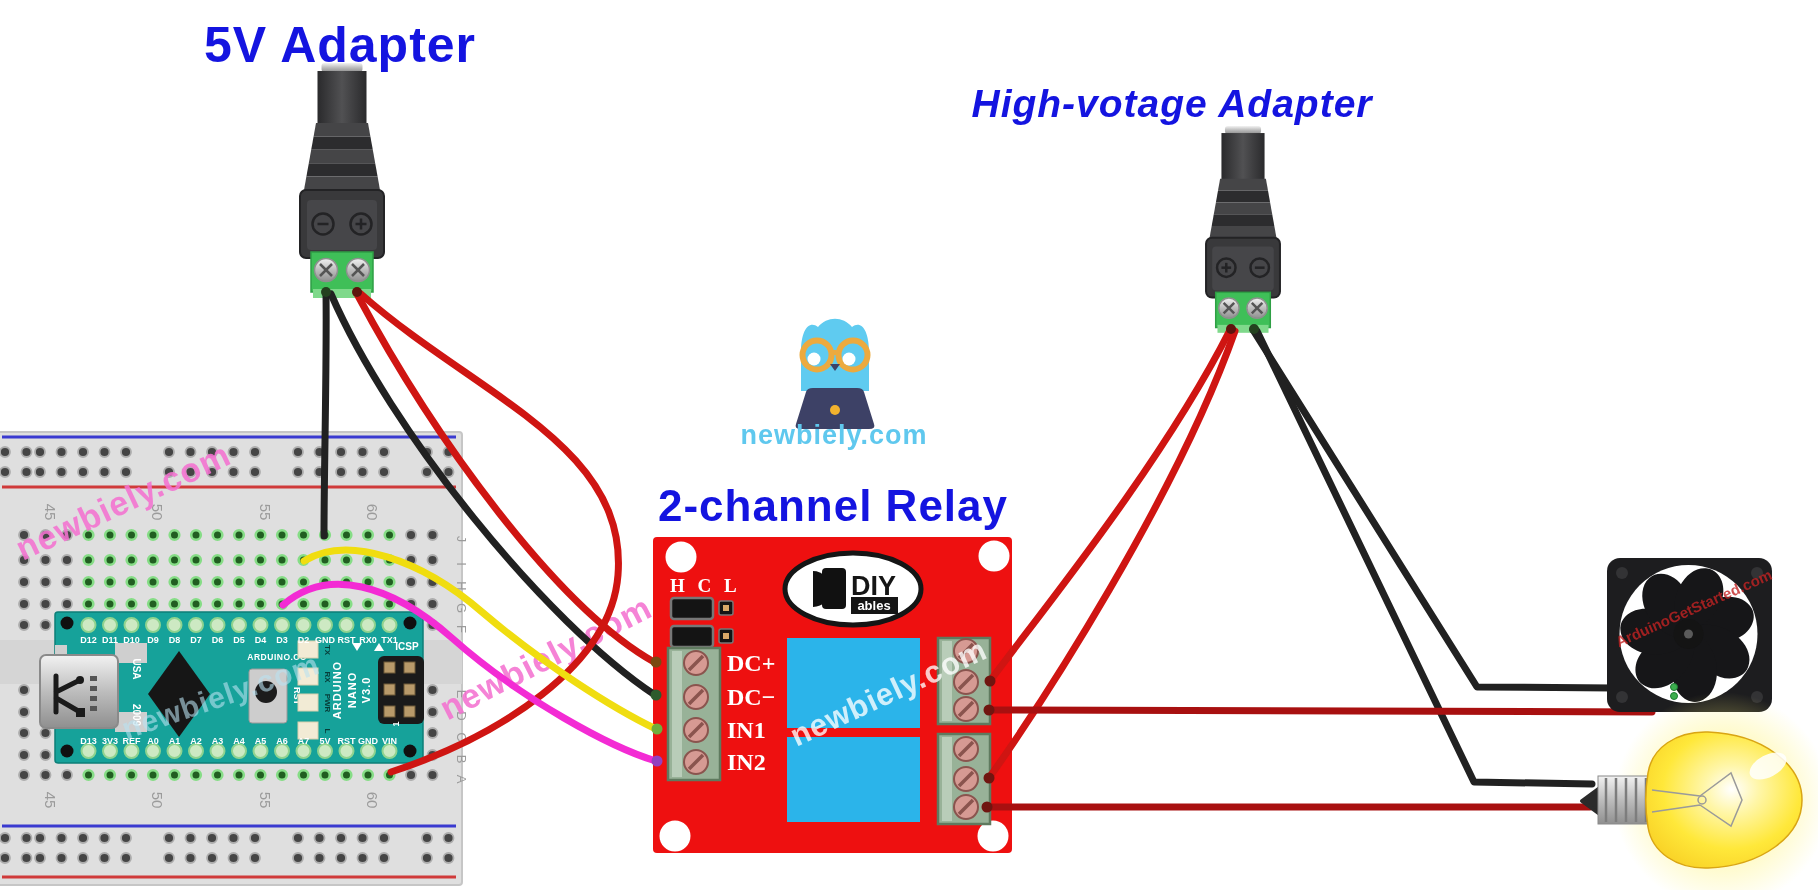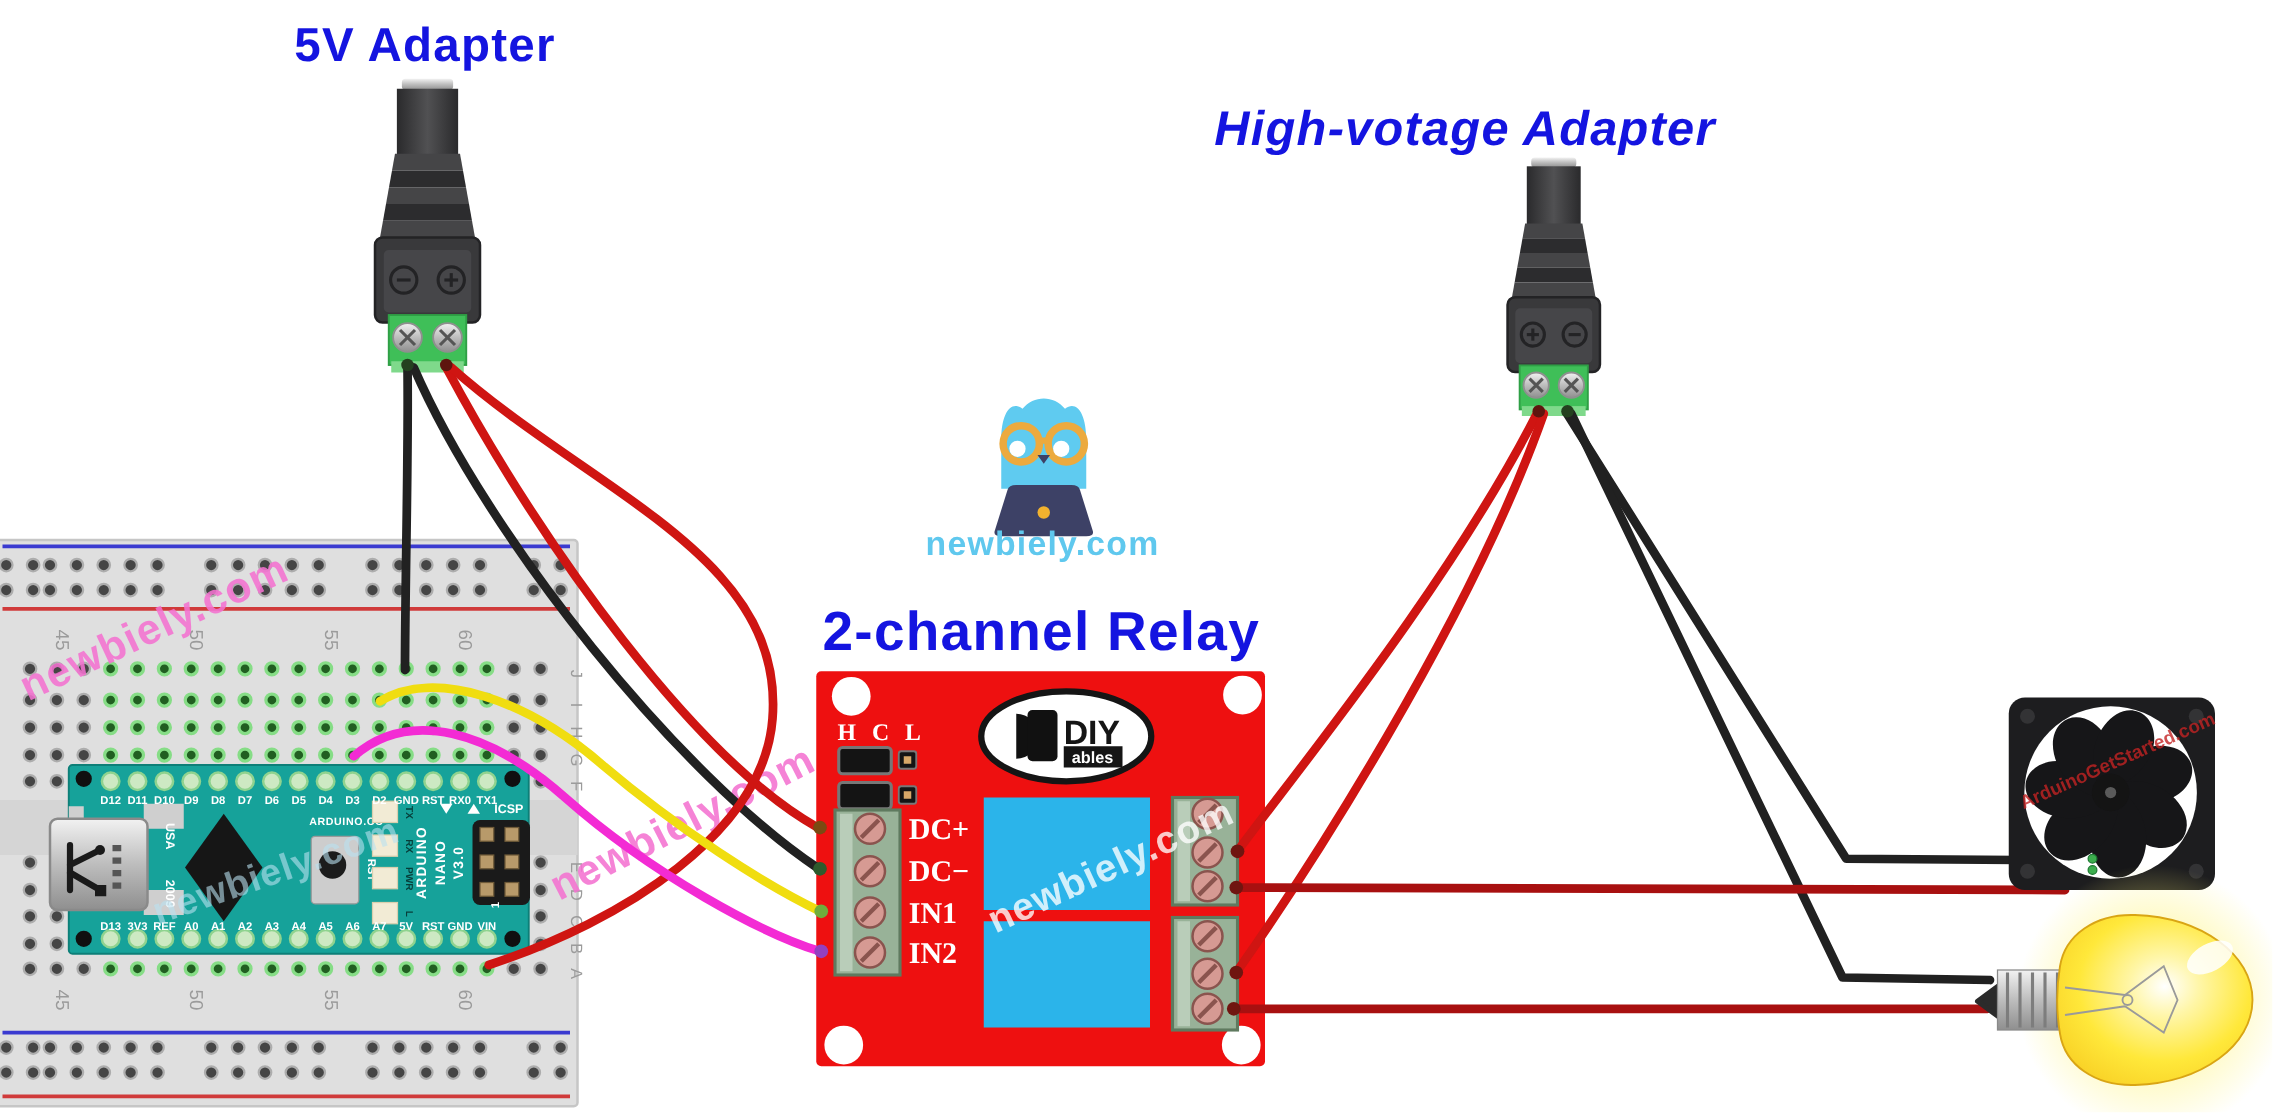--- a/index.html
+++ b/index.html
@@ -1,21 +1,21 @@
 <!DOCTYPE html>
 <html><head>
 <meta charset="utf-8">
 <style>
   html,body{margin:0;padding:0;background:#fff;}
   .stage{position:relative;width:1818px;height:890px;background:#ffffff;overflow:hidden;
          font-family:"Liberation Sans",sans-serif;}
   svg{display:block;position:absolute;left:0;top:0;}
   .big-label{position:absolute;font-weight:bold;white-space:nowrap;transform:translateX(-50%);
              letter-spacing:1px;}
-  #label-5v{left:340px;top:16px;font-size:38px;}
+  #label-5v{left:340px;top:16px;font-size:50px;}
   #label-hv{left:1172px;top:82px;font-size:39px;font-style:italic;}
   #label-relay{left:833px;top:481px;font-size:44px;}
   #logo-text{position:absolute;left:834px;top:420px;transform:translateX(-50%);
              font-size:27px;font-weight:bold;letter-spacing:1px;}
 </style>
 </head>
 <body>
 
 <div class="stage">
   <svg id="scene" width="1818" height="890" viewBox="0 0 1818 890">

